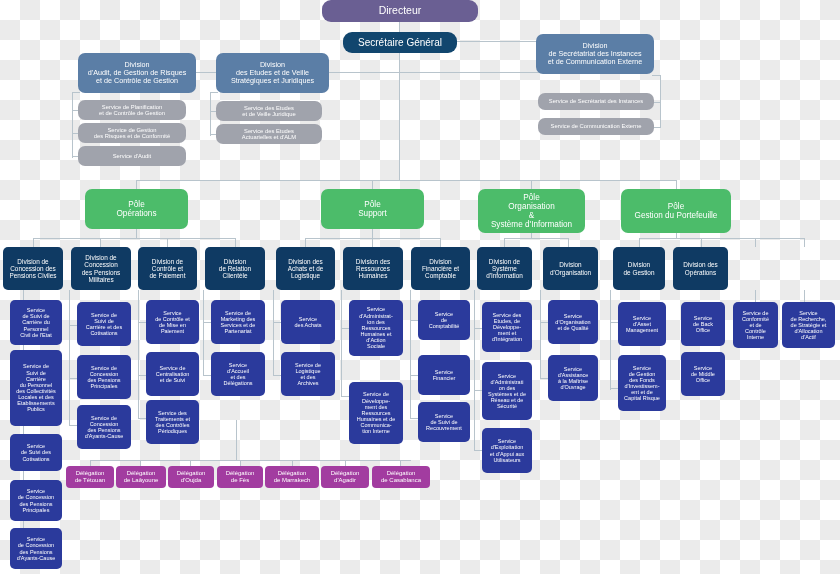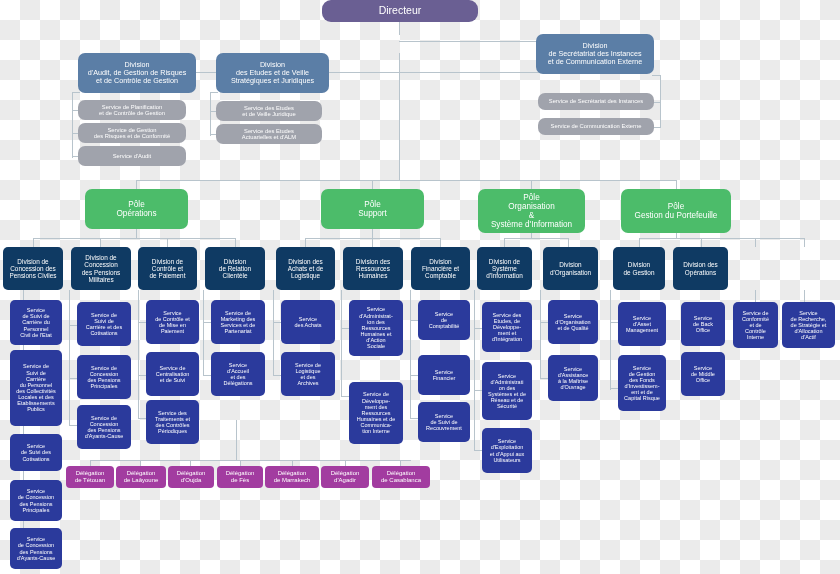--- a/index.html
+++ b/index.html
@@ -158,20 +158,21 @@
   <div class="line v" style="left:90px;top:460px;height:6px;"></div>
   <div class="line v" style="left:140px;top:460px;height:6px;"></div>
   <div class="line v" style="left:190px;top:460px;height:6px;"></div>
   <div class="line v" style="left:240px;top:460px;height:6px;"></div>
   <div class="line v" style="left:292px;top:460px;height:6px;"></div>
   <div class="line v" style="left:345px;top:460px;height:6px;"></div>
   <div class="line v" style="left:400px;top:460px;height:6px;"></div>
 
   <div class="node director" style="left:322px;top:0px;width:156px;height:22px;">Directeur</div>
 
+  <div class="node secgen" style="left:343px;top:32px;width:114px;height:21px;">Secrétaire Général</div>
 
   <div class="node div-top" style="left:78px;top:53px;width:118px;height:40px;">Division
 d'Audit, de Gestion de Risques
 et de Contrôle de Gestion</div>
   <div class="node svc-gray" style="left:78px;top:100px;width:108px;height:20px;">Service de Planification
 et de  Contrôle de Gestion</div>
   <div class="node svc-gray" style="left:78px;top:123px;width:108px;height:20px;">Service de Gestion
 des Risques et de Conformité</div>
   <div class="node svc-gray" style="left:78px;top:146px;width:108px;height:20px;">Service d'Audit</div>
 

